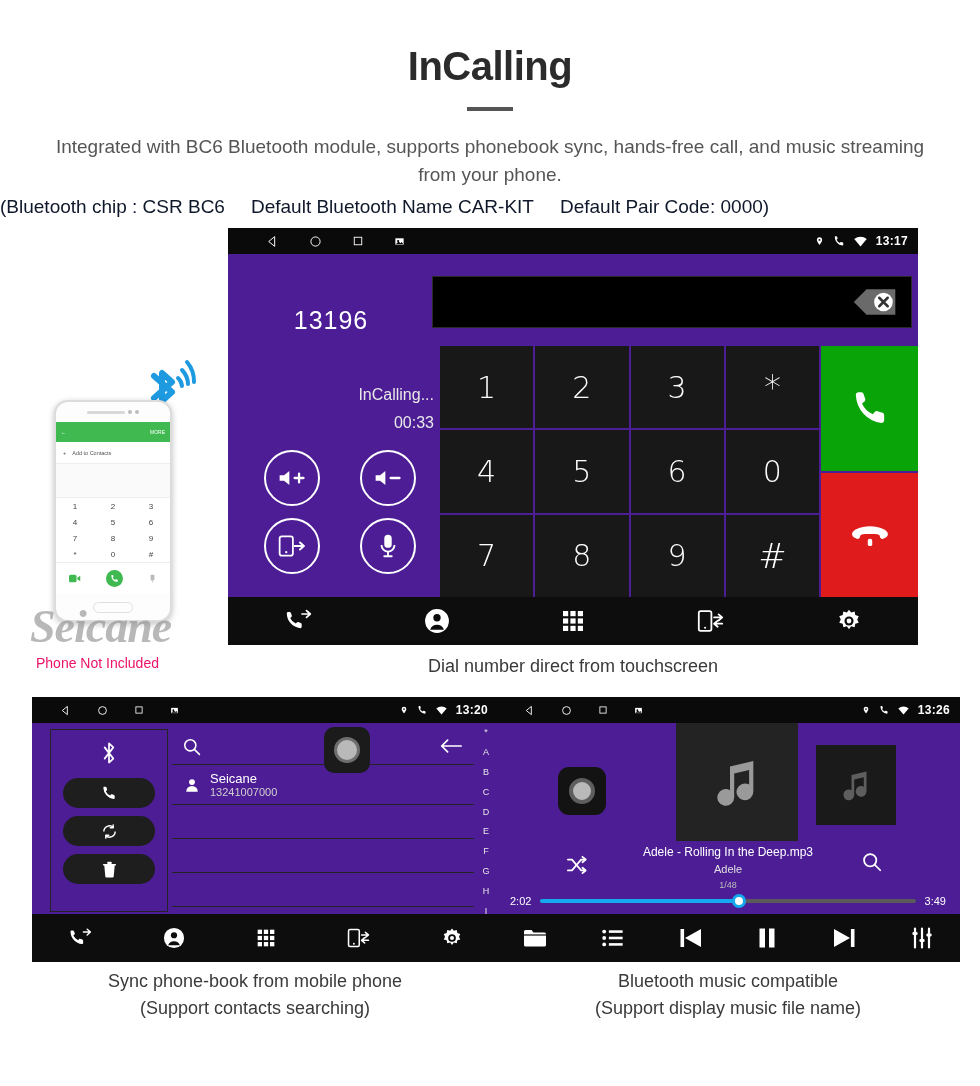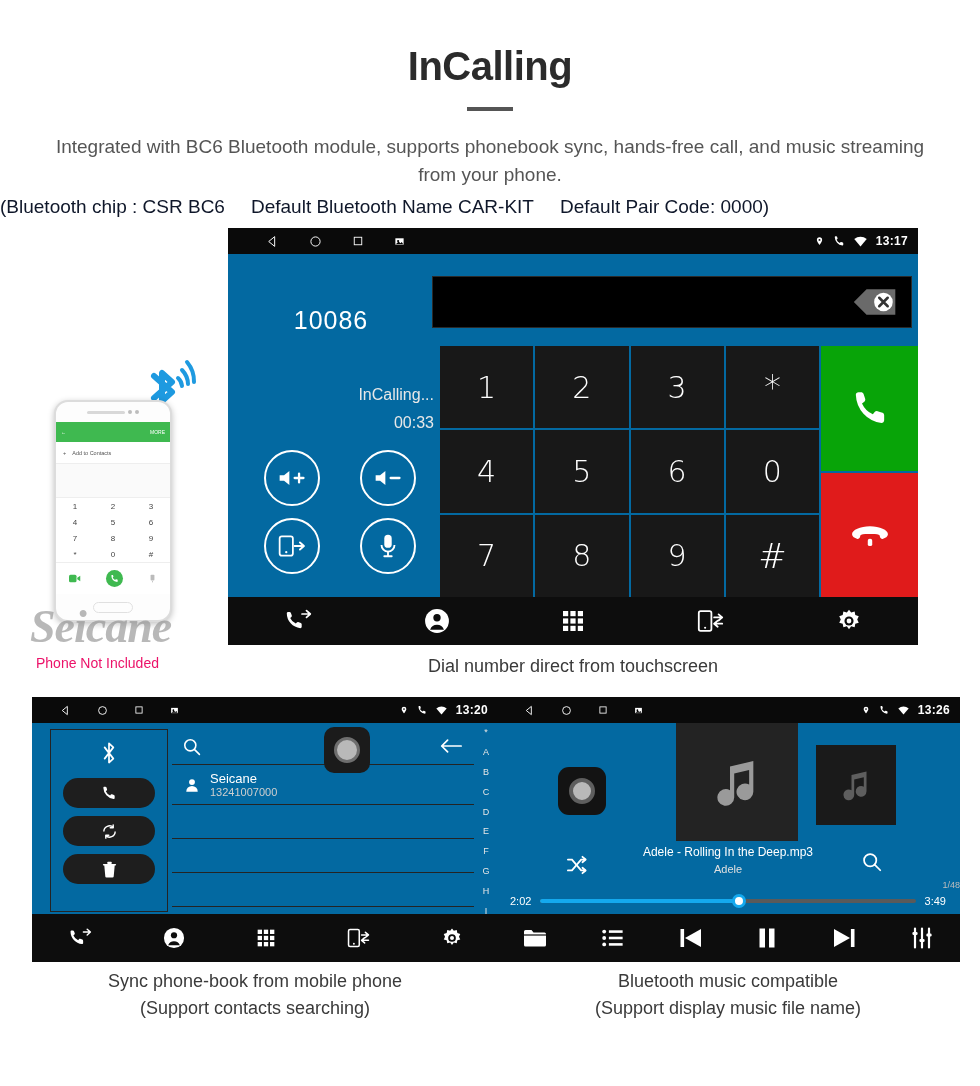--- a/index.html
+++ b/index.html
@@ -35,21 +35,21 @@
   .spec-line {
     text-align: left;
     font-size: 19px;
     color: #0f172a;
     margin-top: 8px;
     white-space: nowrap;
   }
   .spec-line .gap { display:inline-block; width: 26px; }
 
   
-  .unit { background:#0369a1; position:relative; overflow:hidden; }
+  .unit { background:#4c1d95; position:relative; overflow:hidden; }
   .statusbar {
     height: 26px; background:#0a0a0a;
     display:flex; align-items:center;
     color:#fff; font-size:11px;
     position:relative;
   }
   .nav-icons { display:flex; align-items:center; gap:30px; padding-left:38px; }
   .status-right {
     position:absolute; right:10px; top:0; height:26px;
     display:flex; align-items:center; gap:9px;
@@ -226,21 +226,21 @@
   .mu-cover-main {
     position:absolute; left:180px; top:0; width:122px; height:118px;
     background:#232323; display:flex; align-items:center; justify-content:center;
   }
   .mu-cover-side {
     position:absolute; left:320px; top:22px; width:80px; height:80px;
     background:#1a1a1a; display:flex; align-items:center; justify-content:center;
   }
   .mu-title { position:absolute; left:0; right:0; top:122px; text-align:center; color:#fff; font-size:12px; }
   .mu-artist { position:absolute; left:0; right:0; top:140px; text-align:center; color:#e0e0e0; font-size:11px; }
-  .mu-index { position:absolute; left:0; right:0; top:157px; text-align:right; color:#bdbdbd; font-size:9px; }
+  .mu-index { position:absolute; left:0; right:0; top:157px; text-align:center; color:#bdbdbd; font-size:9px; }
   .mu-shuffle { position:absolute; left:70px; top:132px; }
   .mu-search { position:absolute; right:78px; top:128px; }
   .mu-progrow { position:absolute; left:0; right:0; top:172px; display:flex; align-items:center; padding:0 14px; gap:9px; }
   .mu-time { color:#fff; font-size:11px; }
   .mu-track { flex:1; height:4px; background:#5a5a5a; border-radius:2px; position:relative; }
   .mu-fill { position:absolute; left:0; top:0; height:4px; background:#14a9ee; border-radius:2px; }
   .mu-thumb {
     position:absolute; top:-5px; width:14px; height:14px;
     border-radius:50%; background:#fff; border:3px solid #14a9ee;
     transform:translateX(-7px);
@@ -299,21 +299,21 @@
       <span class="ico">
           <svg width="13" height="11" viewBox="0 0 24 20">
             <path d="M12 19 L0.5 5.5 A17.5 17.5 0 0123.5 5.5 Z" fill="#fff"></path>
           </svg>
         </span>
       <span class="status-time">13:17</span>
     </div>
   </div>
 
   <div class="dialer-body">
-    <div class="dial-number">10086</div>
+    <div class="dial-number">13196</div>
     <div class="call-state">InCalling...</div>
     <div class="call-timer">00:33</div>
 
     <div class="circle-btns">
       <div class="cbtn">
         <span class="ico">
             <svg width="30" height="24" viewBox="0 0 34 24">
               <path d="M3 9h5l6-5v16l-6-5H3z" fill="#fff"></path>
               <path d="M20 12h10M25 7v10" stroke="#fff" stroke-width="2.6" stroke-linecap="round"></path>
             </svg>

